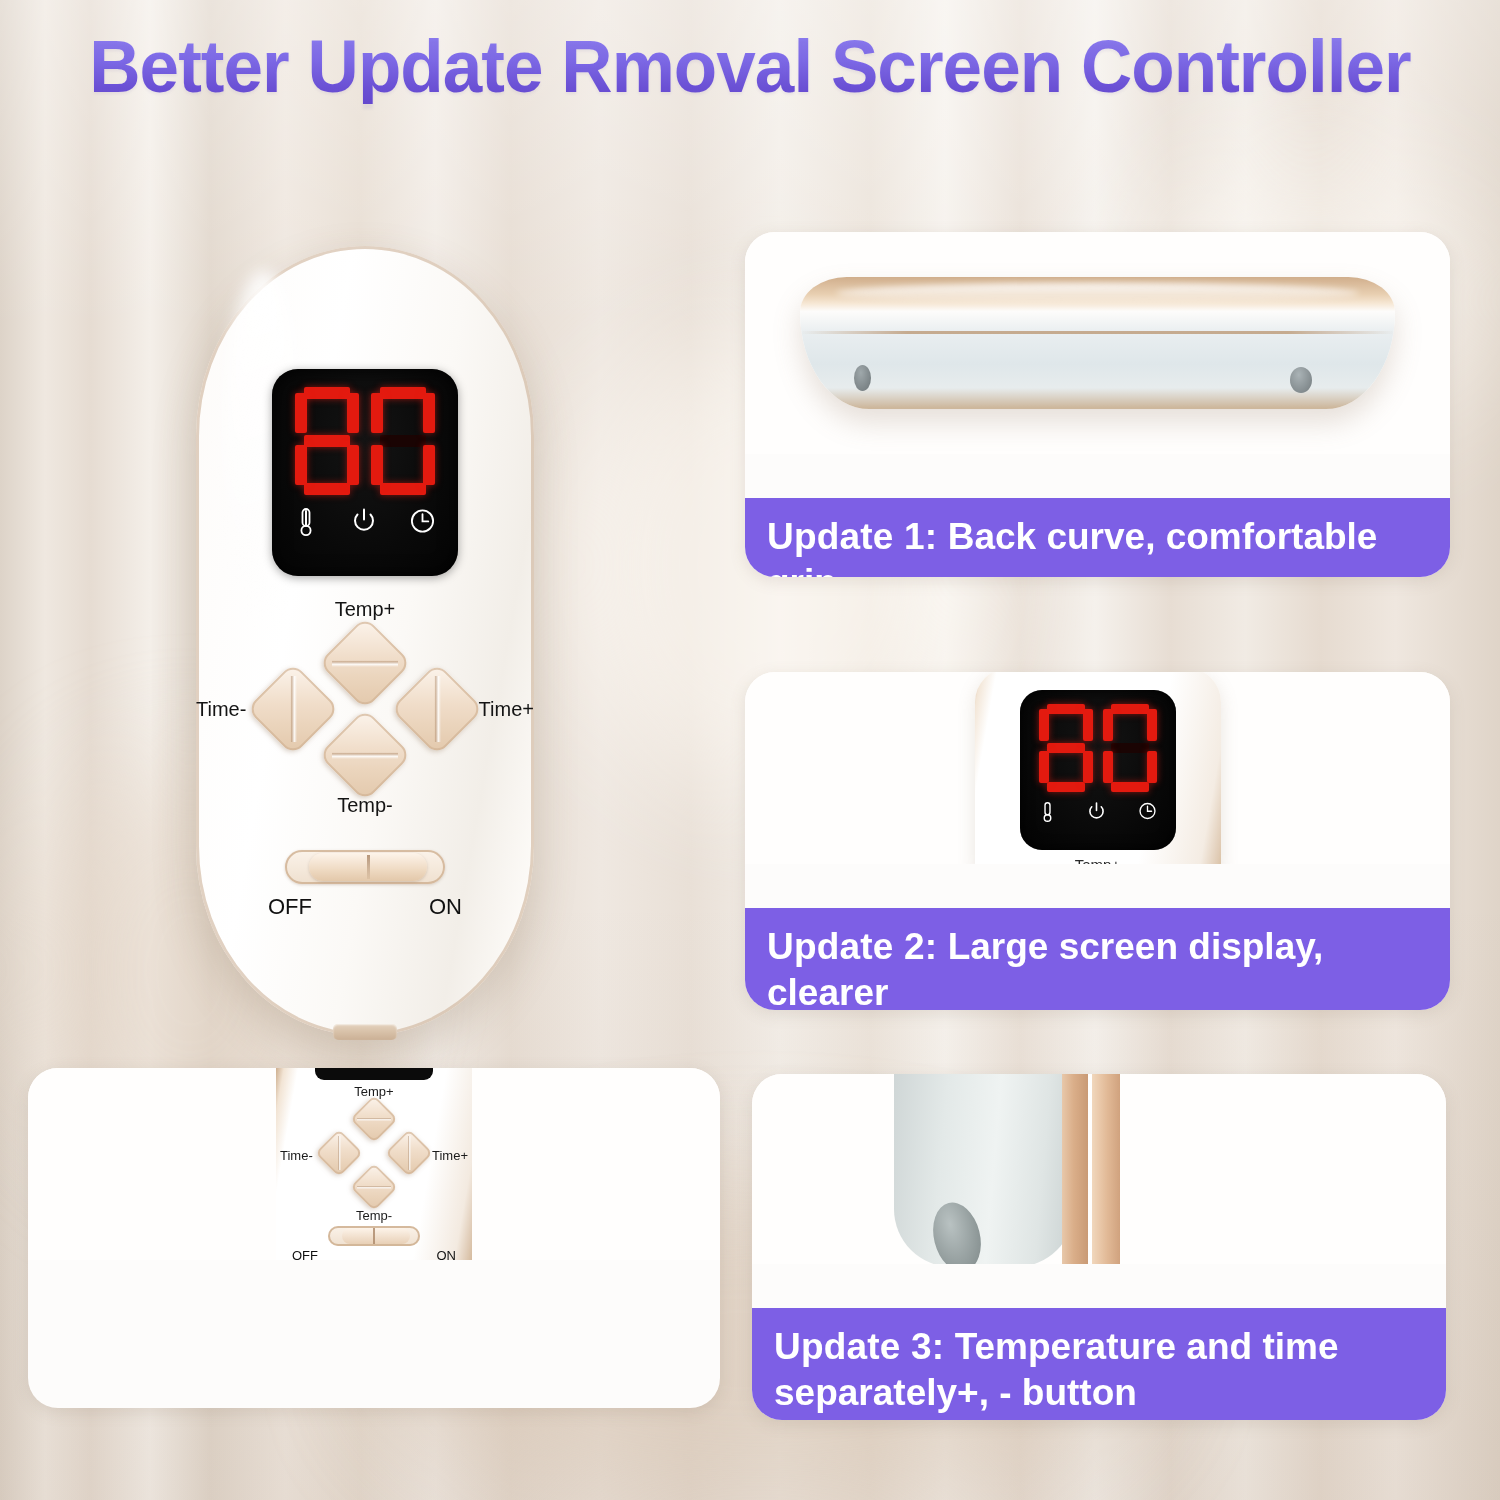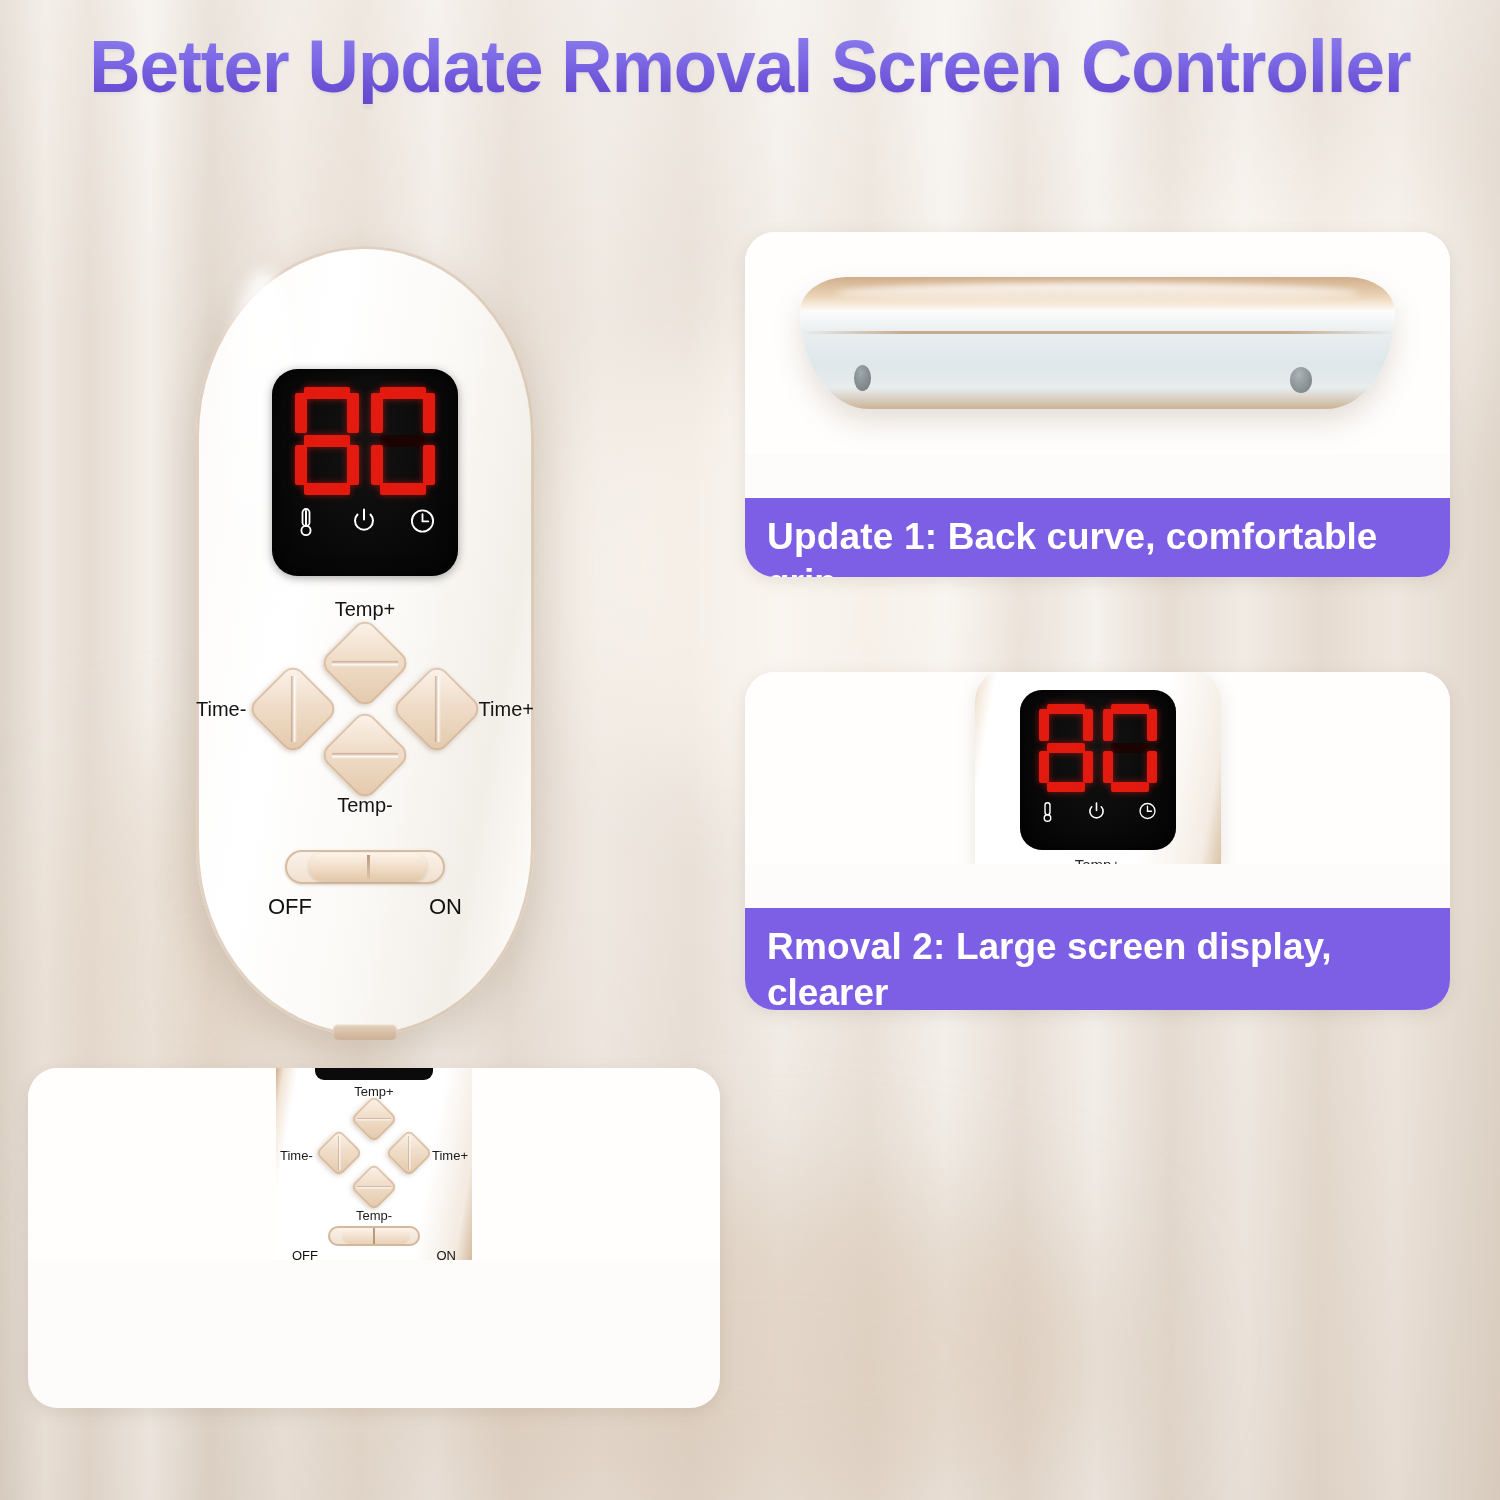--- a/index.html
+++ b/index.html
@@ -363,21 +363,21 @@
                   </svg>
               </span>
             </div>
           </div>
 
           <div style="position:absolute;left:50%;transform:translateX(-50%);top:188px;font-size:15px;color:#2a2a2a;">Temp+</div>
         </div>
       </div>
     </div>
     <div class="caption" style="font-size:37px;">
-      <span class="lead">Rmoval 2:</span><span> Large screen display, clearer</span>
+      <span class="lead">Update 2:</span><span> Large screen display, clearer</span>
     </div>
   </div>
 
   <div class="card" style="left:28px; top:1068px; width:692px; height:340px;">
     <div class="photo" style="height:192px;">
       <div class="mini-wrap" style="align-items:flex-start;">
         <div style="position:relative;width:196px;height:196px;">
           <div style="position:absolute;inset:0;
                       background:linear-gradient(100deg,#cdae8f 0px,#f2e4d4 8px,#ffffff 22px,#ffffff 74%,#f3eae0 92%,#d4b99d 100%);"></div>
           <div style="position:absolute;left:50%;transform:translateX(-50%);top:0;width:118px;height:12px;border-radius:0 0 9px 9px;background:#0b0b0b;"></div>
@@ -400,14 +400,34 @@
                         background:linear-gradient(180deg,#fdf4ea,#e8d0b7);"></div>
             <div style="position:absolute;left:50%;top:2px;width:2px;height:16px;margin-left:-1px;background:rgba(170,135,105,0.8);"></div>
           </div>
           <div style="position:absolute;left:16px;top:180px;font-size:13px;color:#111;">OFF</div>
           <div style="position:absolute;right:16px;top:180px;font-size:13px;color:#111;">ON</div>
         </div>
       </div>
     </div>
   </div>
 
+  <div class="card" style="left:752px; top:1074px; width:694px; height:346px;">
+    <div class="photo" style="height:190px;">
+      <div class="mini-wrap" style="align-items:flex-start;">
+        <div style="position:relative;width:694px;height:190px;">
+          <div style="position:absolute;left:142px;top:-12px;width:180px;height:205px;border-radius:0 0 58px 58px;
+                      background:linear-gradient(95deg,#cfd6d6 0%,#e3e9e8 28%,#eff3f2 55%,#dfe5e4 80%,#c9d1d1 100%);"></div>
+          <div style="position:absolute;left:310px;top:-12px;width:26px;height:205px;
+                      background:linear-gradient(90deg,#e7c8ab,#d9ae8a 45%,#c89a76 100%);"></div>
+          <div style="position:absolute;left:340px;top:-12px;width:28px;height:205px;
+                      background:linear-gradient(90deg,#f1d7bd,#e0b997 55%,#cfa27f 100%);"></div>
+          <div style="position:absolute;left:182px;top:128px;width:46px;height:70px;border-radius:50%;
+                      transform:rotate(-14deg);
+                      background:radial-gradient(ellipse at 42% 30%,#b9c2c2,#8e9898 70%,#7d8686);"></div>
+        </div>
+      </div>
+    </div>
+    <div class="caption" style="font-size:37px;">
+      <span class="lead">Update 3:</span><span> Temperature and time separately+, - button</span>
+    </div>
+  </div>
 
 </div>
 
 </body></html>

